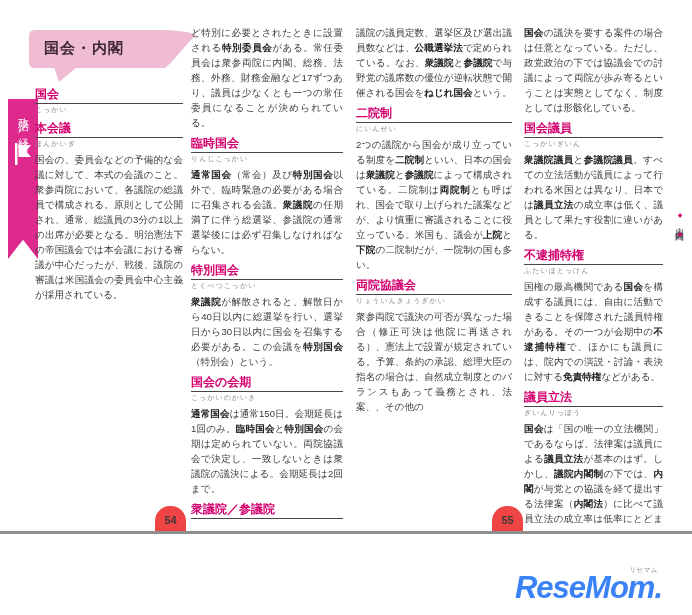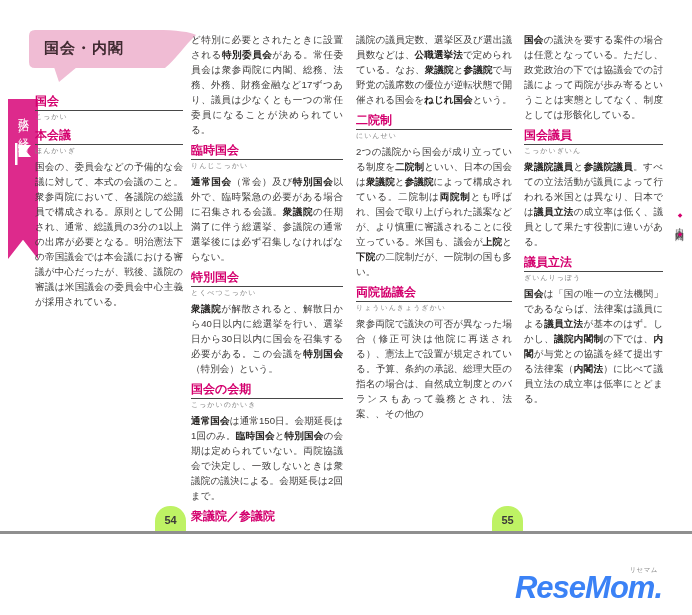--- a/index.html
+++ b/index.html
@@ -28,35 +28,35 @@
     white-space:nowrap;
   }
   .ribbon-flag{margin-top:8px;}
   
   .column{position:absolute;overflow:hidden;}
   #col-a{left:35px;top:87px;width:148px;height:416px;}
   #col-b{left:191px;top:25px;width:152px;height:498px;}
   #col-c{left:356px;top:25px;width:156px;height:498px;}
   #col-d{left:524px;top:25px;width:139px;height:498px;}
   .entry{margin-top:6px;}
-  .entry:first-child{margin-top:7px;}
+  .entry:first-child{margin-top:0;}
   .term{
     color:#d4006e;font-weight:bold;font-size:12px;line-height:15px;
     border-bottom:1px solid #474747;padding-bottom:1px;
   }
   .reading{font-size:7px;color:#868686;letter-spacing:1px;margin:1px 0 3px;}
   .body{
     margin:0;font-size:9.6px;line-height:15px;color:#3c3a39;
     text-align:justify;word-break:break-all;overflow-wrap:break-word;
   }
   .body b{color:#242220;}
   
   .page-tab{
     position:absolute;width:31px;height:27px;top:506px;
-    background:#bef264;border-radius:15px 15px 0 0;
+    background:#ef4444;border-radius:15px 15px 0 0;
     display:flex;align-items:center;justify-content:center;
     font-size:11px;font-weight:bold;color:#3c3a39;
   }
   #tab-54{left:155px;}
   #tab-55{left:492px;}
   
   .bottom-rule{position:absolute;left:0;top:531px;width:692px;height:3px;background:#8f8f8f;}
   
   .edge-label{
     position:absolute;right:5px;top:211px;width:14px;
@@ -147,20 +147,25 @@
 <div class="column" id="col-d">
     <div class="entry">
       <p class="body"><b>国会</b>の議決を要する案件の場合は任意となっている。ただし、政党政治の下では協議会での討議によって両院が歩み寄るということは実態としてなく、制度としては形骸化している。</p>
     </div>
     <div class="entry">
       <div class="term">国会議員</div>
       <div class="reading">こっかいぎいん</div>
       <p class="body"><b>衆議院議員</b>と<b>参議院議員</b>。すべての立法活動が議員によって行われる米国とは異なり、日本では<b>議員立法</b>の成立率は低く、議員として果たす役割に違いがある。</p>
     </div>
     <div class="entry">
+      <div class="term">不逮捕特権</div>
+      <div class="reading">ふたいほとっけん</div>
+      <p class="body">国権の最高機関である<b>国会</b>を構成する議員には、自由に活動できることを保障された議員特権がある。その一つが会期中の<b>不逮捕特権</b>で、ほかにも議員には、院内での演説・討論・表決に対する<b>免責特権</b>などがある。</p>
+    </div>
+    <div class="entry">
       <div class="term">議員立法</div>
       <div class="reading">ぎいんりっぽう</div>
       <p class="body"><b>国会</b>は「国の唯一の立法機関」であるならば、法律案は議員による<b>議員立法</b>が基本のはず。しかし、<b>議院内閣制</b>の下では、<b>内閣</b>が与党との協議を経て提出する法律案（<b>内閣法</b>）に比べて議員立法の成立率は低率にとどまる。</p>
     </div>
   </div>
 
 <div class="page-tab" id="tab-54">54</div>
 <div class="page-tab" id="tab-55">55</div>
 
 <div class="bottom-rule"></div>

